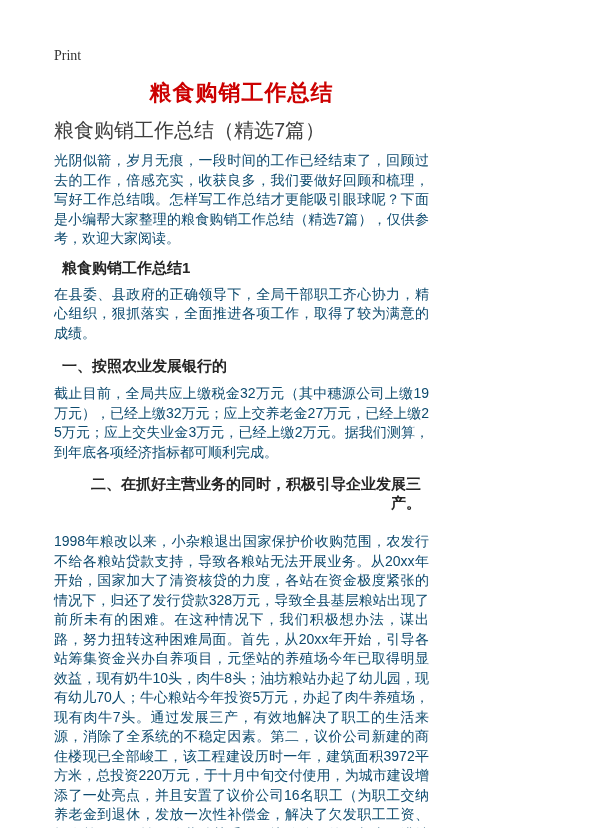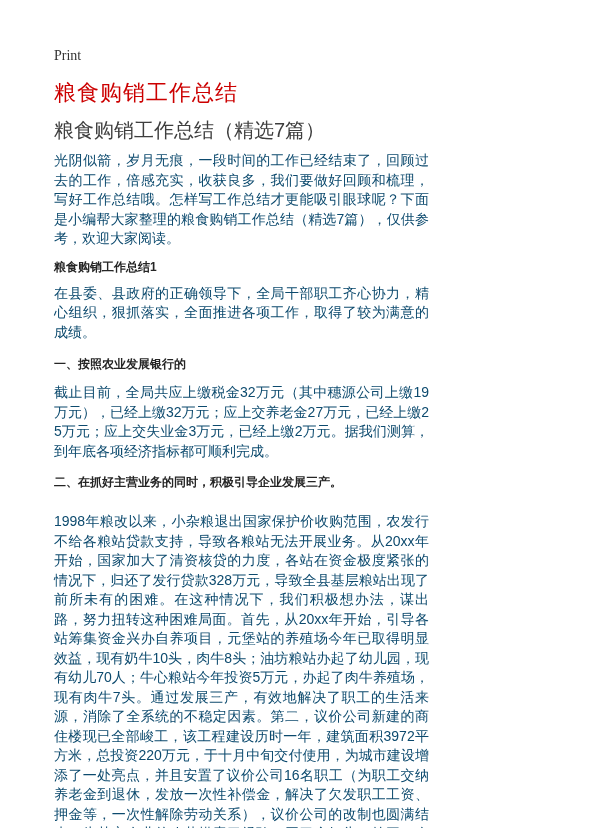--- a/index.html
+++ b/index.html
@@ -23,55 +23,55 @@
   .print-label {
     font-family: "Liberation Serif", serif;
     font-size: 14px;
     line-height: 17px;
     color: #333333;
     cursor: pointer;
     display: inline-block;
   }
   .doc-title {
     margin: 15px 0 0 0;
-    text-align: left;
+    text-align: center;
     font-size: 22px;
     line-height: 28px;
-    font-weight: 400;
+    font-weight: 700;
     color: #cc0000;
     letter-spacing: 1px;
   }
   .doc-subtitle {
     margin: 14px 0 0 0;
     font-size: 20px;
     line-height: 19px;
     color: #3e3e3e;
   }
   .para {
     font-size: 14px;
     line-height: 19.5px;
     color: #0c4a6e;
     text-align: justify;
     text-justify: inter-ideograph;
     word-break: break-all;
     margin: 0;
   }
   .sec-heading {
-    font-size: 12px;
+    font-size: 15px;
     line-height: 19px;
     font-weight: 700;
     color: #252525;
-    margin: 0;
+    margin: 8px;
   }
   .mt-intro   { margin-top: 11px; }
   .mt-h1      { margin-top: 9px;  }
   .mt-p1      { margin-top: 7px; font-family: Liberation Serif, serif;  }
   .mt-h2      { margin-top: 13px; }
   .mt-p2      { margin-top: 9px;  }
-  .mt-h3      { margin-top: 12px; }
+  .mt-h3      { margin-top: 12px; text-align: right; }
   .mt-p3      { margin-top: 20px; }
 </style>
 </head>
 <body>
 
 <div class="page">
 
   <span class="print-label">Print</span>
 
   <h1 class="doc-title">粮食购销工作总结</h1>

